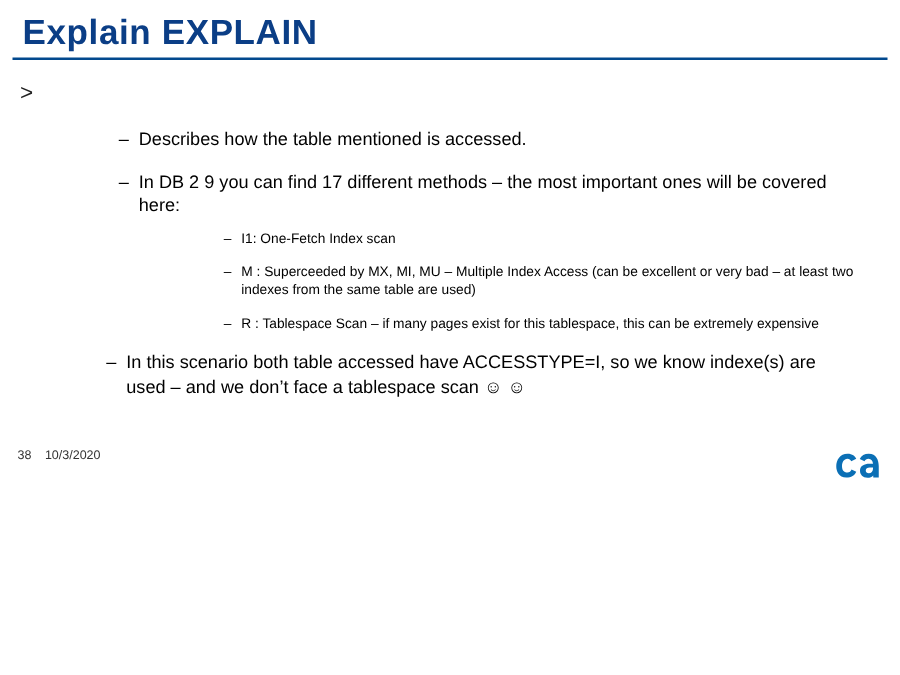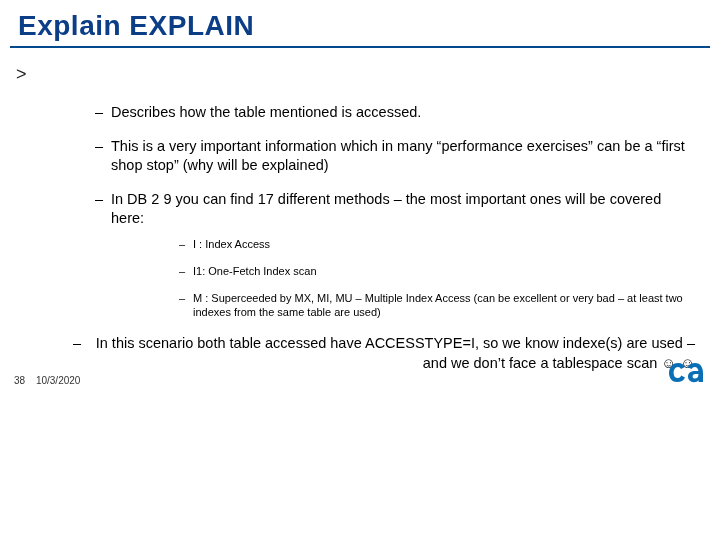--- a/index.html
+++ b/index.html
@@ -81,41 +81,40 @@
   }
   ul.level3 > li::before {
     content: "–";
     position: absolute;
     left: 0;
     top: 0;
     color: #000;
   }
   .closing {
     list-style: none;
-    margin: 0;
+    margin: 12px;
     padding: 0 25px 0 73px;
-    text-align: right;
   }
   .closing > li {
     position: relative;
     font-size: 14.5px;
     line-height: 1.35;
     padding-left: 16px;
   }
   .closing > li::before {
     content: "–";
     position: absolute;
     left: 0;
     top: 0;
     color: #000;
   }
   .footer {
     position: absolute;
     left: 14px;
-    bottom: 10px;
+    bottom: 26px;
     font-size: 10px;
     color: #333;
   }
   .footer .pg { margin-right: 8px; }
   .logo {
     position: absolute;
     right: 16px;
     bottom: 8px;
     width: 36px;
     height: 28px;
@@ -130,27 +129,26 @@
     <div class="title">Explain EXPLAIN</div>
   </div>
   <div class="rule"></div>
 
   <div class="subhead-row">
     <span class="caret">&gt;</span>
   </div>
 
   <ul class="level2">
     <li><span>Describes how the table mentioned is accessed.</span></li>
-    <li><span>This is a very important information which in many “performance exercises” can be a “first shop stop” (why will be explained)</span></li>
     <li>
       <span>In DB 2 9 you can find 17 different methods – the most important ones will be covered here:</span>
       <ul class="level3">
-        <li><span>I  : Index Access</span></li>
         <li><span>I1: One-Fetch Index scan</span></li>
         <li><span>M : Superceeded by MX, MI, MU – Multiple Index Access (can be excellent or very bad – at least two indexes from the same table are used)</span></li>
+        <li><span>R : Tablespace Scan – if many pages exist for this tablespace, this can be extremely expensive</span></li>
       </ul>
     </li>
   </ul>
 
   <ul class="closing">
     <li><span>In this scenario both table accessed have ACCESSTYPE=I, so we know indexe(s) are used – and we don’t face a tablespace scan ☺ ☺</span></li>
   </ul>
 
   <div class="footer">
     <span class="pg">38</span>

